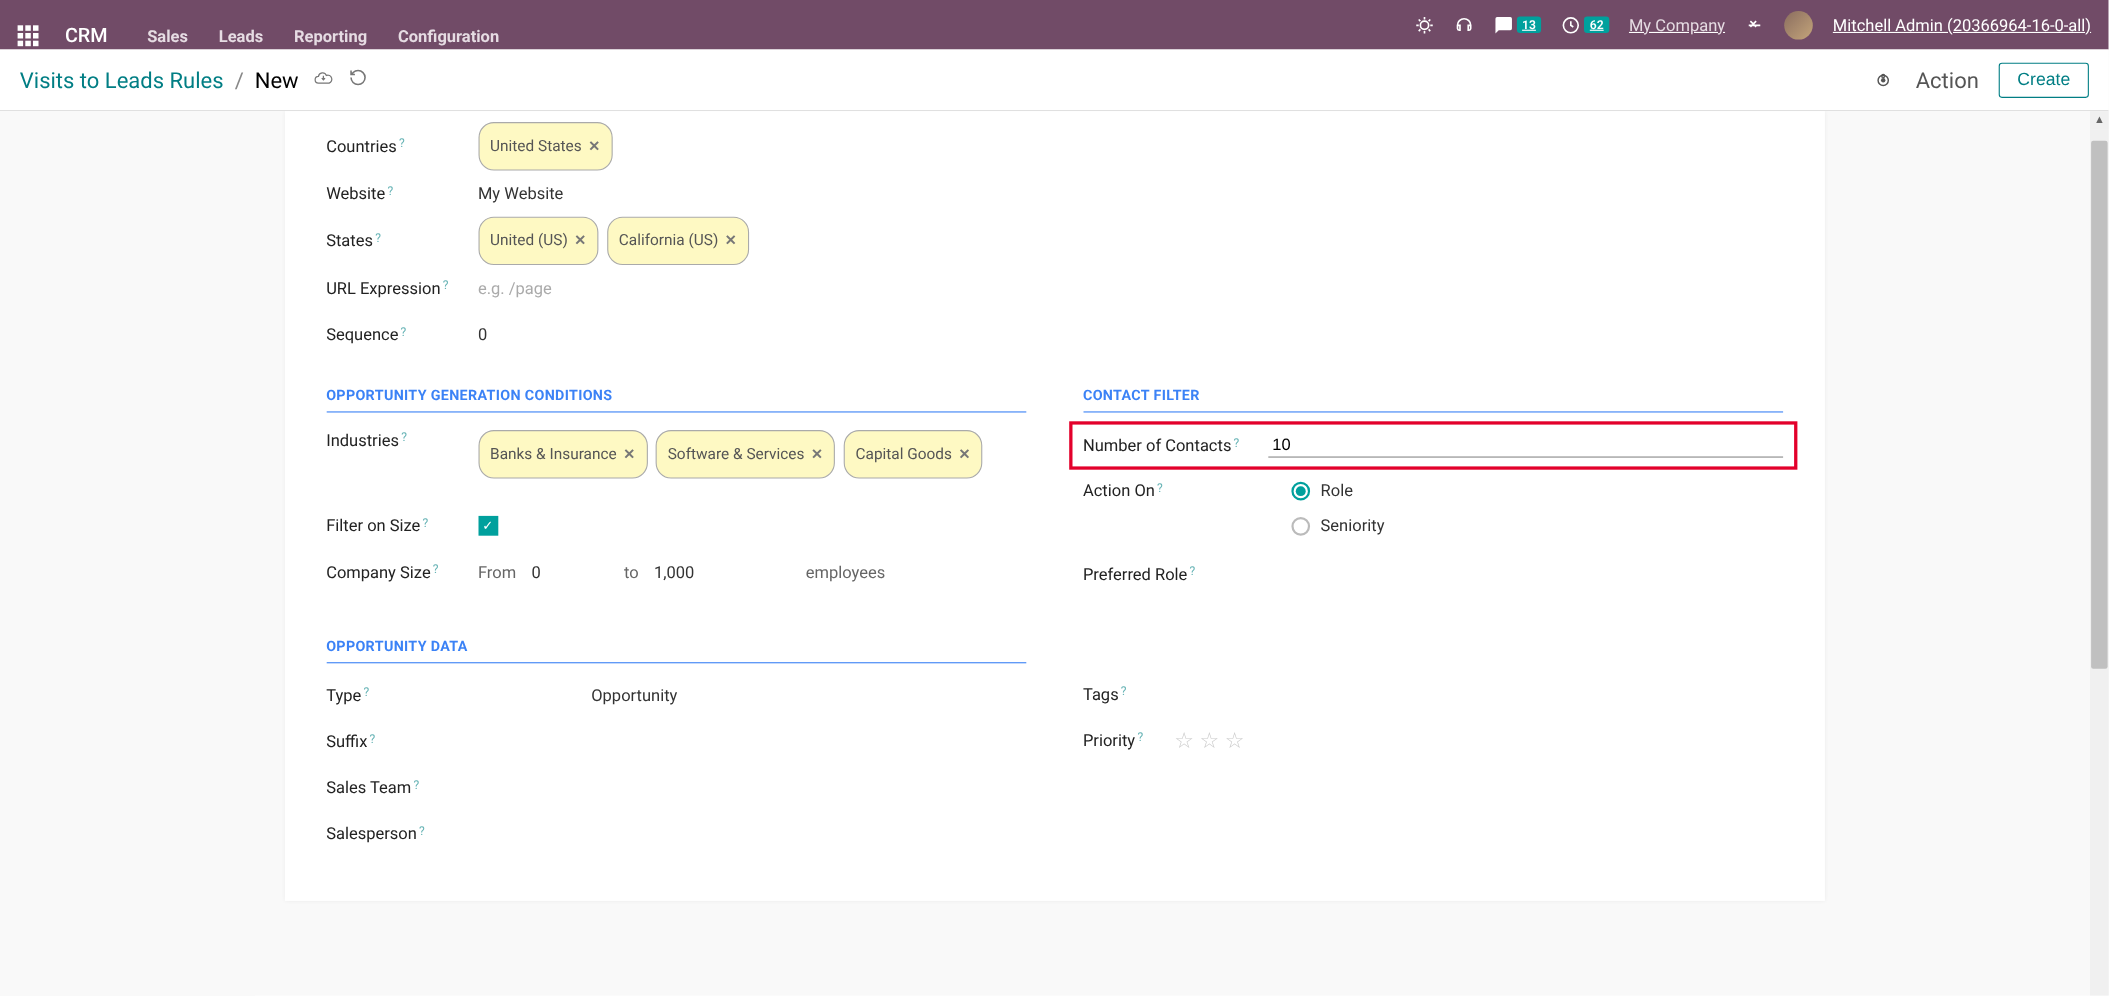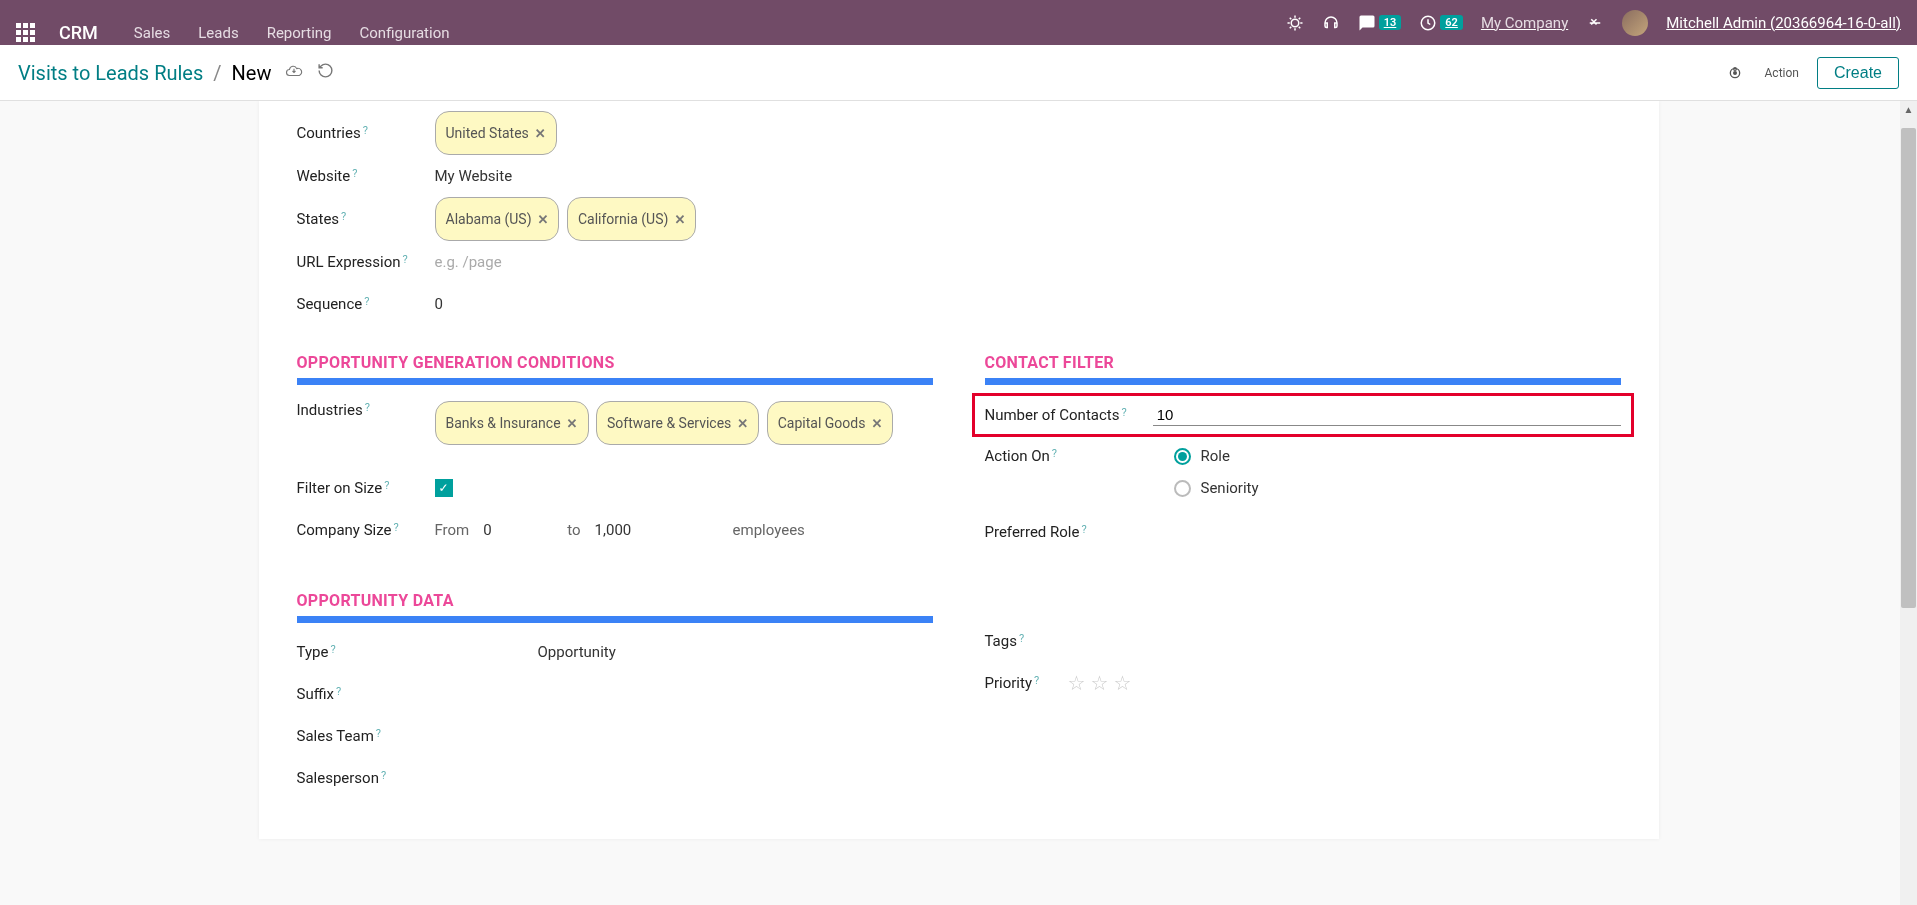--- a/index.html
+++ b/index.html
@@ -3,54 +3,54 @@
 <meta charset="utf-8">
 <style>
   * { box-sizing: border-box; margin: 0; padding: 0; }
   body { font-family: -apple-system, BlinkMacSystemFont, "Segoe UI", Roboto, sans-serif; font-size: 14px; color: #333; background: #f9f9f9; overflow: hidden; }
   
   .topbar { background: #714b67; height: 45px; display: flex; align-items: center; padding: 0 16px; color: #fff; }
   .topbar-left { display: flex; align-items: center; gap: 24px; margin-top: 20px; }
   .apps-icon { display: grid; grid-template-columns: repeat(3, 5px); grid-template-rows: repeat(3, 5px); gap: 2px; cursor: pointer; }
   .apps-icon span { background: #fff; width: 5px; height: 5px; }
   .app-name { font-size: 18px; font-weight: 500; }
-  .nav-menu { display: flex; gap: 28px; margin-left: 12px; }
+  .nav-menu { display: flex; gap: 28px; margin-left: 12px; font-weight: bold; }
   .nav-item { color: #e6dce3; font-size: 15px; cursor: pointer; }
   .topbar-right { margin-left: auto; display: flex; align-items: center; gap: 18px; text-decoration: underline; }
   .topbar-icon { color: #fff; cursor: pointer; position: relative; display: flex; align-items: center; }
   .badge { background: #00a09d; color: #fff; font-size: 11px; padding: 1px 5px; border-radius: 3px; margin-left: 3px; font-weight: 600; }
   .company-name { color: #e6dce3; font-size: 15px; }
   .avatar { width: 26px; height: 26px; border-radius: 50%; background: linear-gradient(135deg, #8a6d5f, #c4a57b); }
   .user-name { color: #fff; font-size: 15px; }
 
   .subheader { background: #fff; height: 56px; border-bottom: 1px solid #e0e0e0; display: flex; align-items: center; padding: 0 18px; }
   .breadcrumb { display: flex; align-items: center; gap: 10px; font-size: 20px; }
   .breadcrumb-link { color: #017e84; cursor: pointer; }
   .breadcrumb-sep { color: #888; }
   .breadcrumb-current { color: #000000; }
   .sub-icon { color: #666; cursor: pointer; font-size: 16px; margin-left: 4px; }
   .subheader-right { margin-left: auto; display: flex; align-items: center; gap: 18px; }
-  .action-btn { color: #555; cursor: pointer; display: flex; align-items: center; gap: 22px; font-size: 12px; }
+  .action-btn { color: #555; cursor: pointer; display: flex; align-items: center; gap: 22px; font-size: 20px; }
   .create-btn { border: 1px solid #017e84; color: #017e84; background: #fff; padding: 6px 16px; font-size: 16px; cursor: pointer; border-radius: 3px; }
 
   .content-wrap { position: absolute; top: 101px; bottom: 0; left: 0; right: 0; overflow-y: auto; background: #f9f9f9; }
   .form-sheet { background: #fff; max-width: 1400px; margin: 0 auto; padding: 10px 38px 40px 38px; box-shadow: 0 0 4px rgba(0,0,0,0.06); min-height: 650px; }
   
   .form-row { display: flex; align-items: center; min-height: 42px; gap: 8px; }
   .form-label { width: 130px; color: #222; font-size: 15px; display: flex; align-items: flex-start; flex-shrink: 0; }
   .form-label-wide { width: 155px; }
   .help-q { color: #66b3b5; font-size: 11px; margin-left: 2px; vertical-align: super; cursor: help; }
   .form-value { font-size: 15px; color: #333; }
   
   .tag { display: inline-flex; align-items: center; border: 1px solid #aaa; border-radius: 14px; padding: 13px 10px; font-size: 14px; color: #555; gap: 6px; margin-right: 4px; background: #fef9c3; }
   .tag-x { cursor: pointer; color: #777; font-weight: bold; font-size: 13px; }
   
   .placeholder-text { color: #aaa; font-size: 15px; }
   
-  .section-header { font-size: 16px; font-weight: 700; color: #ec4899; letter-spacing: 0.3px; margin-top: 28px; margin-bottom: 8px; border-bottom: 7px solid #3b82f6; padding-bottom: 6px; }
+  .section-header { font-size: 13px; font-weight: 700; color: #3b82f6; letter-spacing: 0.3px; margin-top: 28px; margin-bottom: 8px; border-bottom: 1px solid #3b82f6; padding-bottom: 6px; }
   
   .two-col { display: flex; gap: 52px; }
   .col { flex: 1; }
   
   .checkbox { width: 18px; height: 18px; background: #00a09d; display: inline-flex; align-items: center; justify-content: center; color: #fff; font-size: 12px; cursor: pointer; }
   
   .size-row { display: flex; align-items: center; gap: 14px; font-size: 15px; }
   .size-label { color: #666; }
   .size-val { color: #333; min-width: 70px; }
   
@@ -182,21 +182,21 @@
           </div>
         <div class="form-value">My Website</div>
       </div>
       <div class="form-row">
         <div class="form-label">
             <span>States</span>
             <span class="help-q">?</span>
           </div>
         <div>
           <span class="tag">
-              <span>Alabama (US)</span>
+              <span>United (US)</span>
               <span class="tag-x">✕</span>
             </span>
           <span class="tag">
               <span>California (US)</span>
               <span class="tag-x">✕</span>
             </span>
         </div>
       </div>
       <div class="form-row">
         <div class="form-label">

